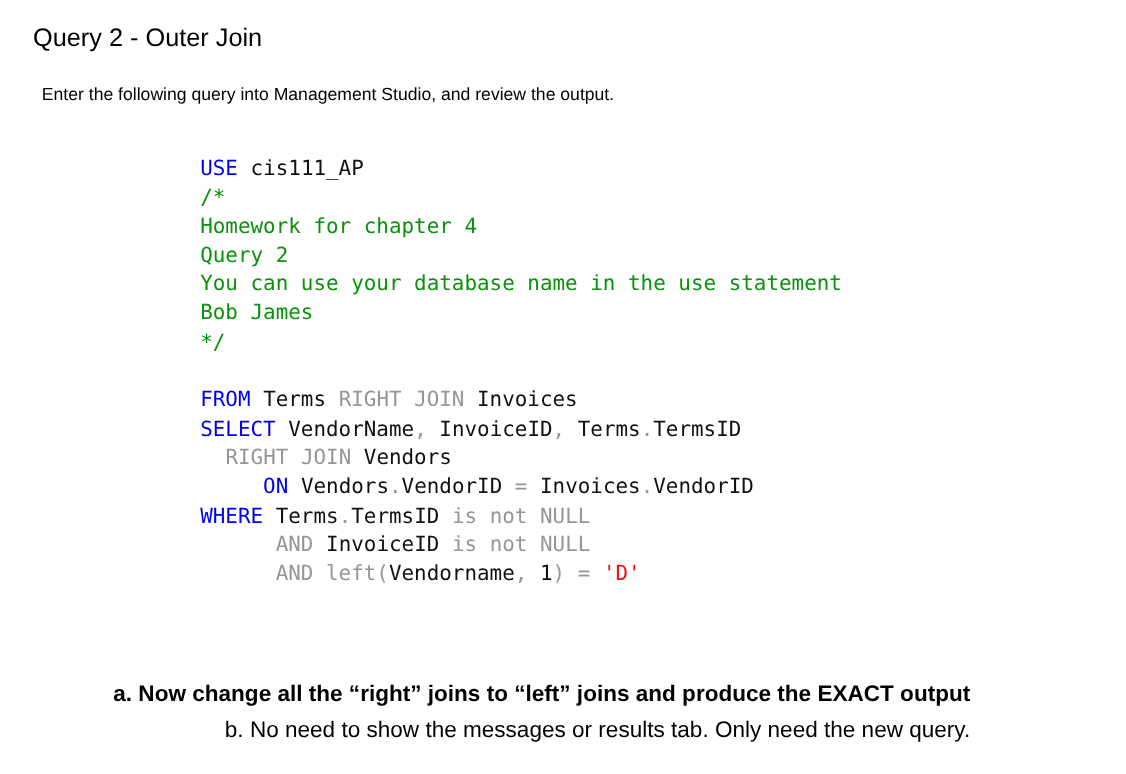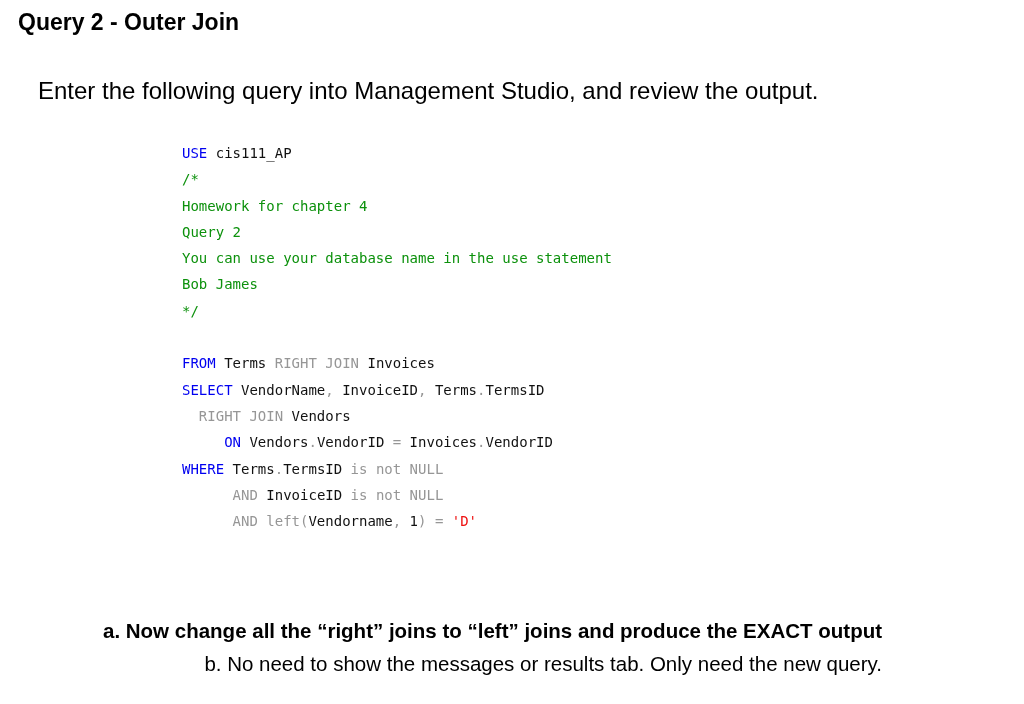--- a/index.html
+++ b/index.html
@@ -12,41 +12,41 @@
     width: 1024px;
     height: 704px;
     overflow: hidden;
     font-family: "Liberation Sans", sans-serif;
     color: #000000;
   }
   .page-title {
     position: absolute;
     left: 18px;
     top: 9px;
-    margin: 0;
+    margin: 12px;
     font-size: 23px;
-    font-weight: bold;
+    font-weight: normal;
     line-height: 1.2;
     white-space: nowrap;
   }
   .intro-text {
     position: absolute;
     left: 38px;
     top: 77px;
     margin: 0;
-    font-size: 24px;
+    font-size: 16px;
     line-height: 1.2;
     white-space: nowrap;
   }
   .code-block {
     position: absolute;
     left: 182px;
     top: 140px;
     font-family: "DejaVu Sans Mono", monospace;
-    font-size: 14px;
+    font-size: 19px;
     line-height: 26.3px;
   }
   .code-line {
     white-space: pre;
     height: 26.3px;
   }
   .tok-kw      { color: var(--c-keyword); }
   .tok-id      { color: var(--c-identifier); }
   .tok-gray    { color: var(--c-operator); }
   .tok-comment { color: var(--c-comment); }

